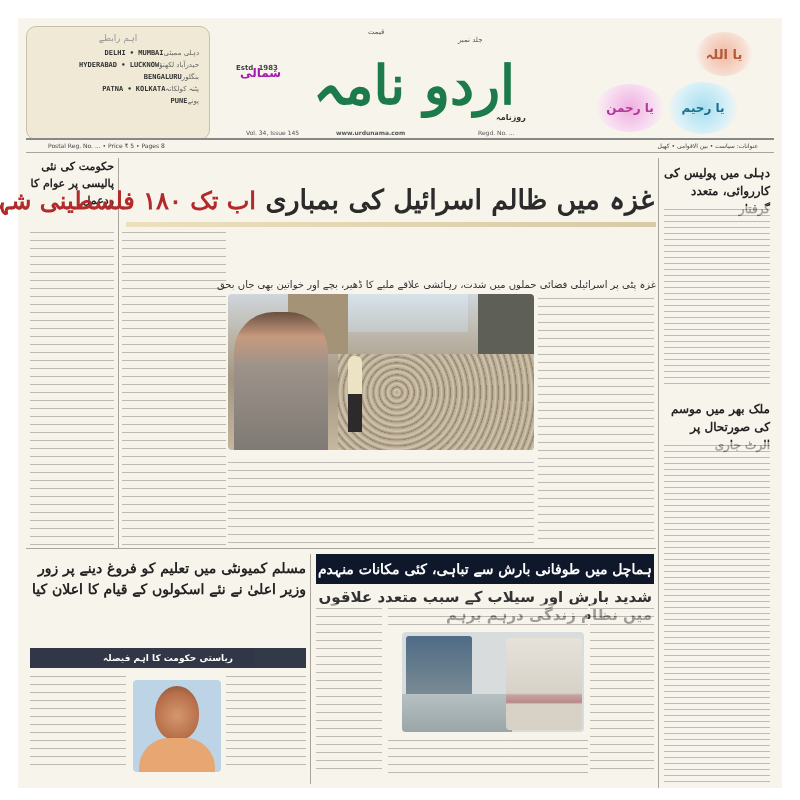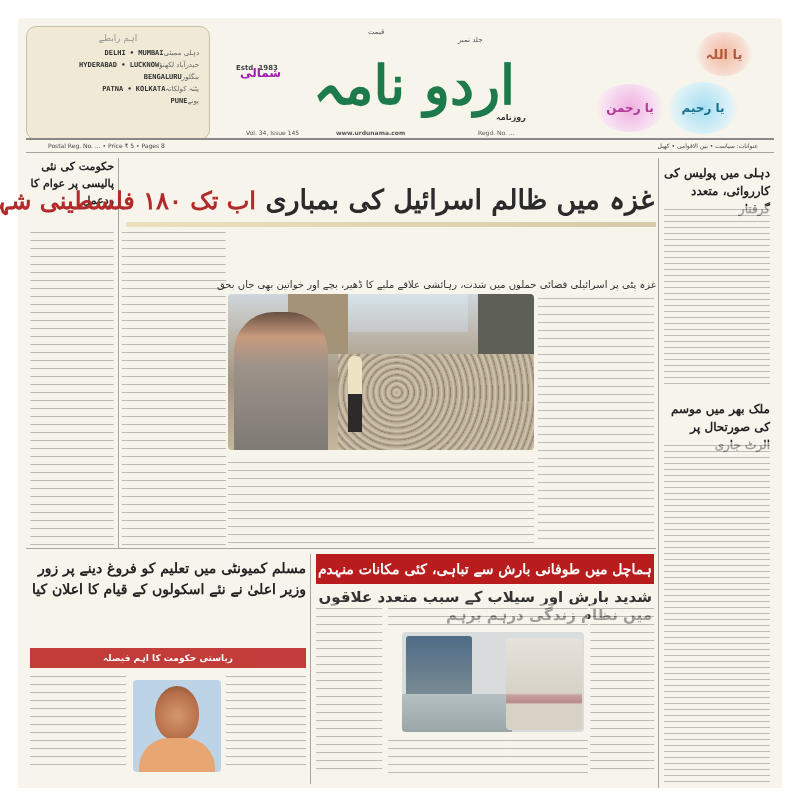--- a/index.html
+++ b/index.html
@@ -13,21 +13,21 @@
   .hrule{position:absolute;height:1px;background:#a9a59d;}
   .masthead-logo{font-family:"DejaVu Serif",serif;font-weight:bold;color:#1d7a4a;font-size:54px;letter-spacing:2px;line-height:1;}
   .info-box{border:1px solid #c9c1a6;border-radius:10px;background:#efe9d5;}
   .info-row{display:flex;justify-content:flex-end;font-size:7px;line-height:12px;}
   .info-row .l{font-weight:bold;color:#333;font-family:"DejaVu Sans Mono",monospace;}
   .info-row .r{color:#666;}
   .badge{border-radius:50%;display:flex;align-items:center;justify-content:center;font-size:13px;font-weight:bold;}
   .headline{font-family:"DejaVu Serif",serif;font-weight:bold;font-size:27px;color:#2b2b2b;line-height:1;white-space:nowrap;}
   .headline .red{color:#b22a2a;}
   .subhead{font-size:10px;color:#333;line-height:15px;margin-top:48px;}
-  .gold-banner{background:#b91c1c;color:#fff;font-weight:bold;display:flex;align-items:center;justify-content:center;}
+  .gold-banner{background:#0f172a;color:#fff;font-weight:bold;display:flex;align-items:center;justify-content:center;}
   .photo{overflow:hidden;border-radius:4px;}
   .small-head{font-family:"DejaVu Serif",serif;font-weight:bold;font-size:14px;line-height:21px;color:#222;}
   .col-head{font-family:"DejaVu Serif",serif;font-weight:bold;font-size:12px;line-height:18px;color:#222;}
 </style>
 </head>
 <body>
 
 <div class="page">
 
   <div class="abs info-box" style="left:8px;top:8px;width:182px;height:112px;">

